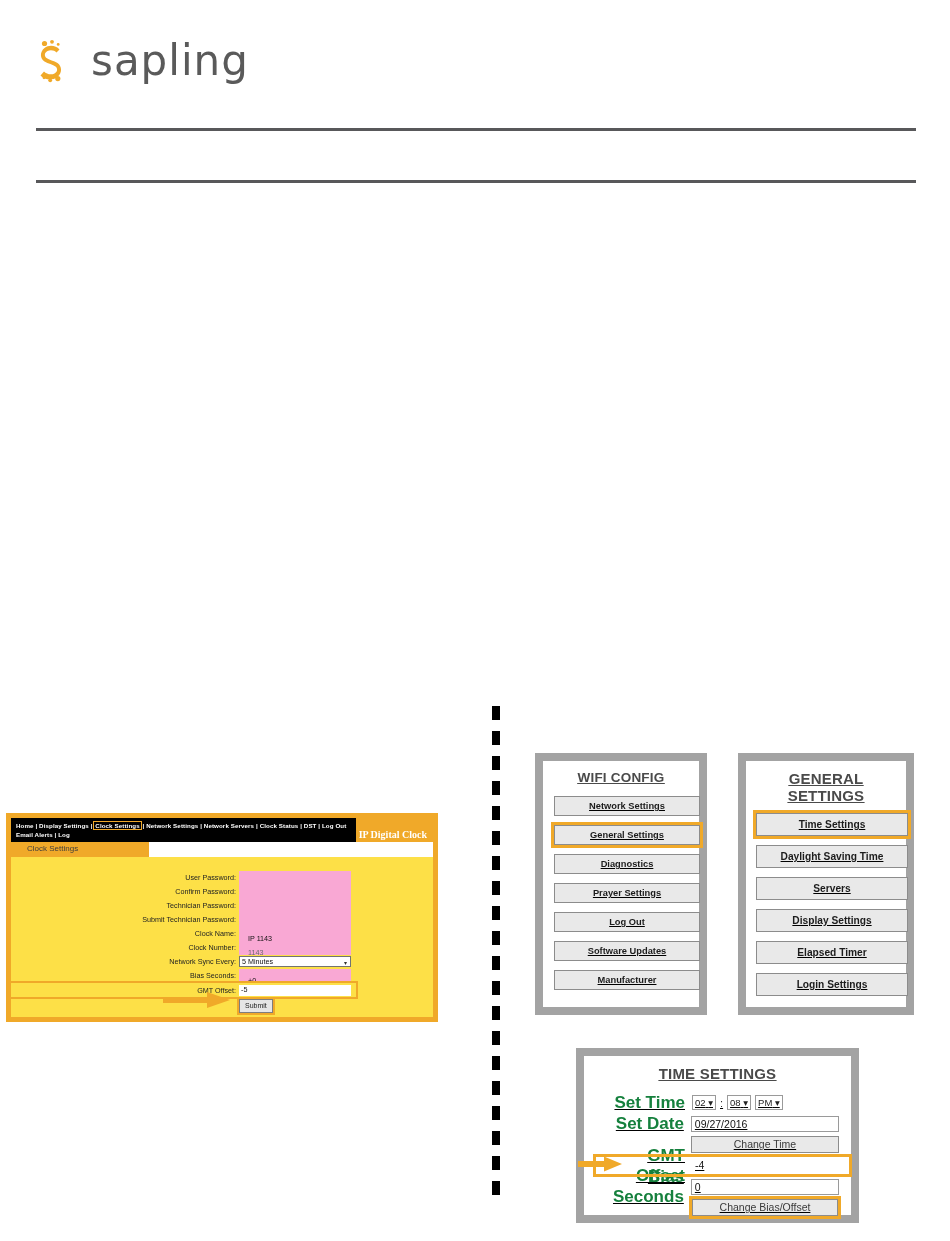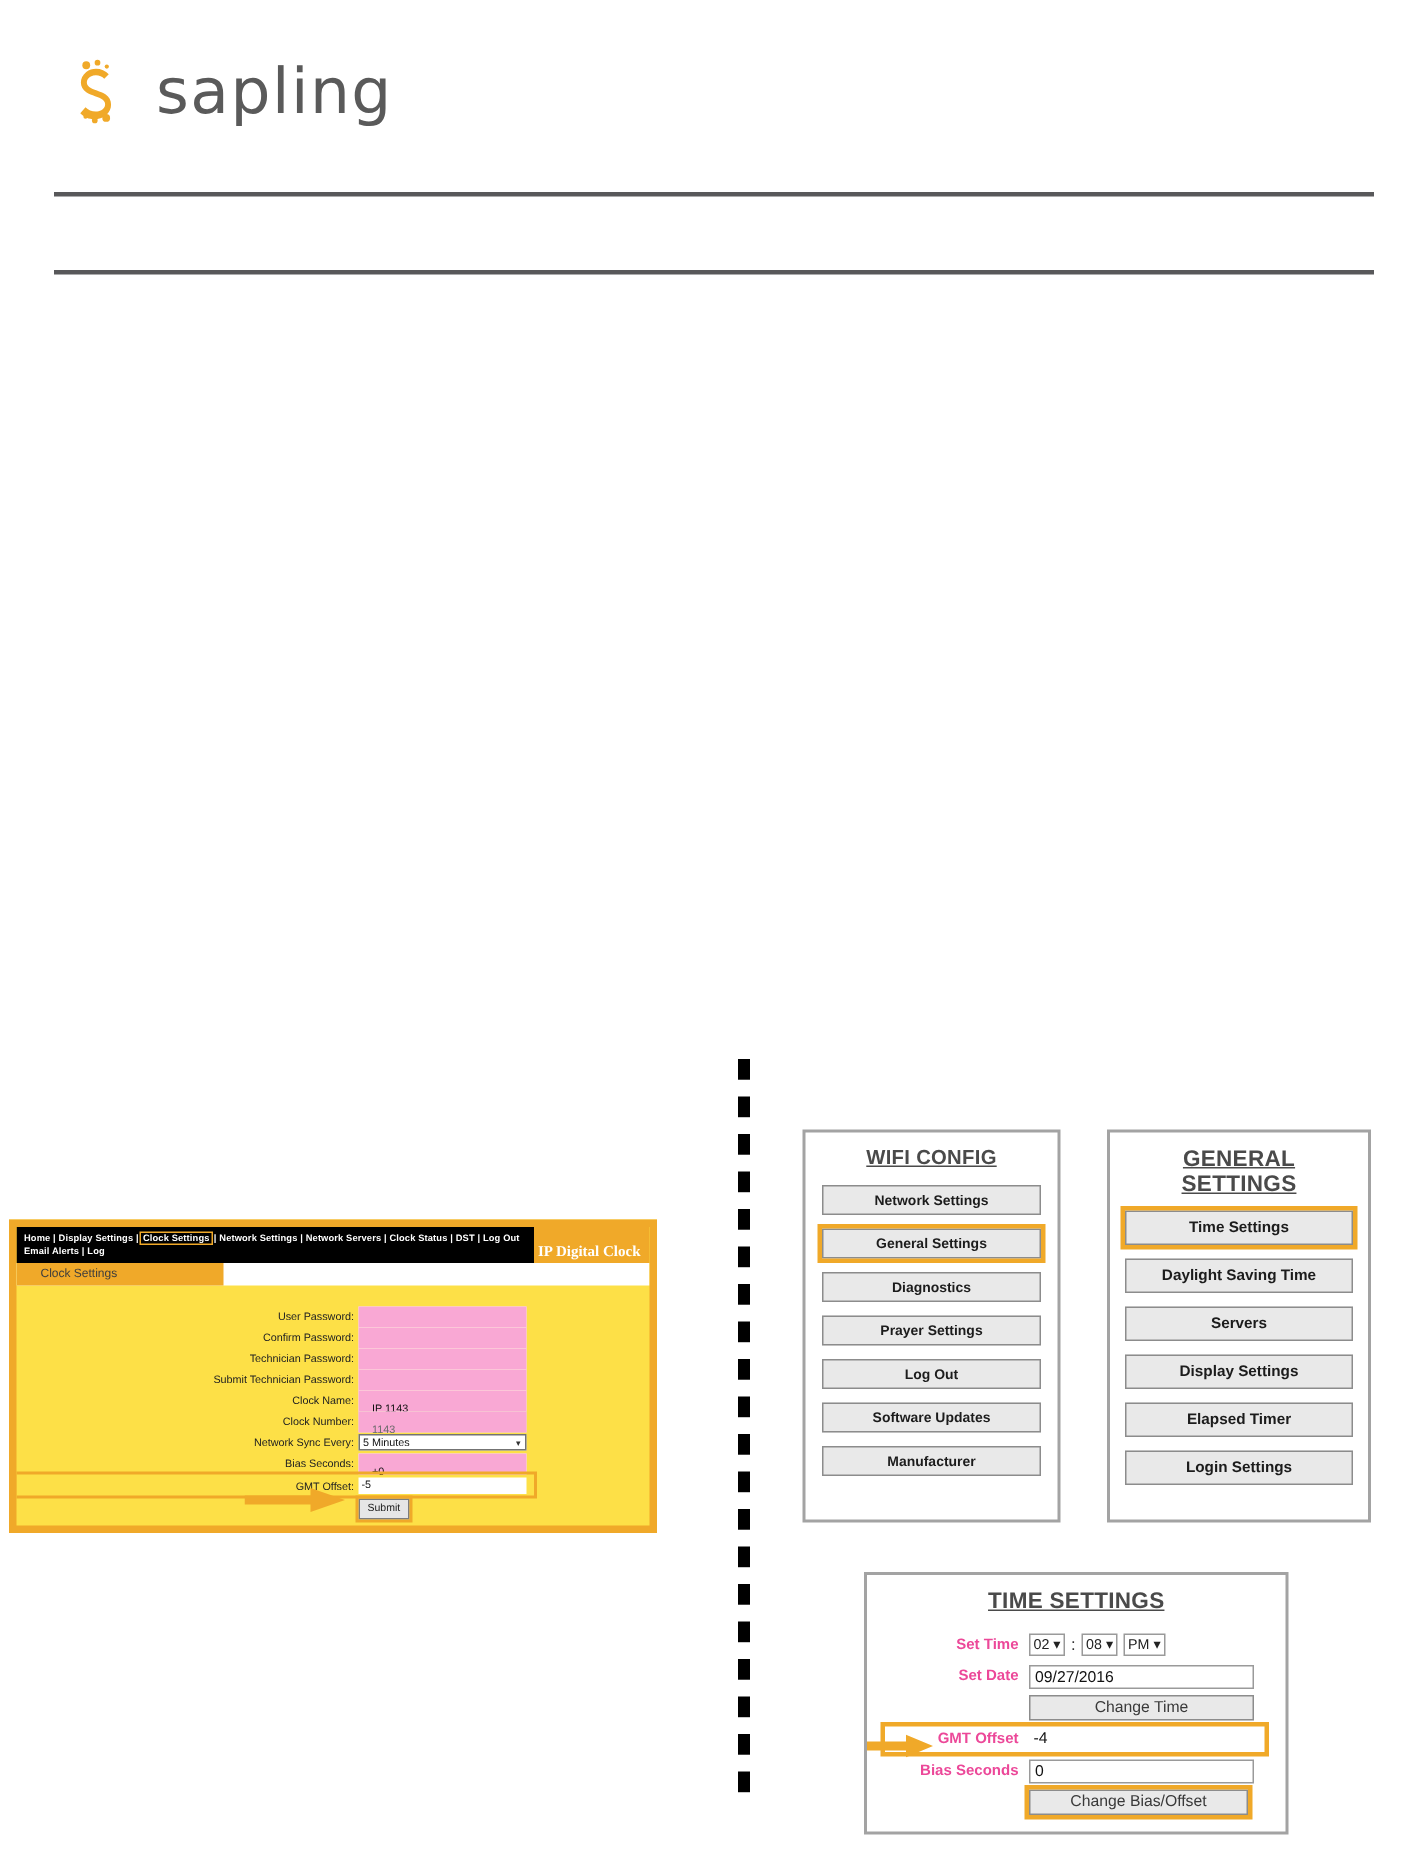--- a/index.html
+++ b/index.html
@@ -11,21 +11,21 @@
     width: 950px;
     height: 1241px;
     position: relative;
     font-family: "Liberation Sans", sans-serif;
     overflow: hidden;
   }
 
   
   #logo-area {
     position: absolute;
-    left: 38px;
+    left: 25px;
     top: 30px;
     width: 260px;
     height: 62px;
     display: flex;
     align-items: center;
   }
   #logo-mark {
     width: 52px;
     height: 52px;
     flex: 0 0 52px;
@@ -205,23 +205,24 @@
     position: absolute;
     left: 163px;
     top: 991px;
     width: 68px;
     height: 18px;
   }
 
   
   .panel {
     position: absolute;
-    border: 2px solid #a3a3a3;
-    background: #ffffff;
-    box-sizing: border-box;
+    border: 8px solid #a3a3a3;
+    background: #ffffff;
+    box-sizing: border-box;
+    text-decoration: underline;
   }
   .panel-title {
     text-align: center;
     font-family: "Liberation Sans", sans-serif;
     font-weight: bold;
     color: #4a4a4a;
     text-decoration: underline;
     letter-spacing: .2px;
   }
   .menu-btn {
@@ -269,23 +270,23 @@
   .ts-row {
     display: flex;
     align-items: center;
     margin-bottom: 4px;
     height: 17px;
   }
   .ts-label {
     width: 96px;
     text-align: right;
     padding-right: 7px;
-    font-size: 10px;
+    font-size: 17px;
     font-weight: bold;
-    color: #ec4899;
+    color: #15803d;
     box-sizing: border-box;
     font-family: "Liberation Sans", sans-serif;
   }
   .ts-sel {
     border: 1px solid #9a9a9a;
     background: #ffffff;
     font-size: 9.5px;
     color: #222;
     height: 15px;
     line-height: 14px;

